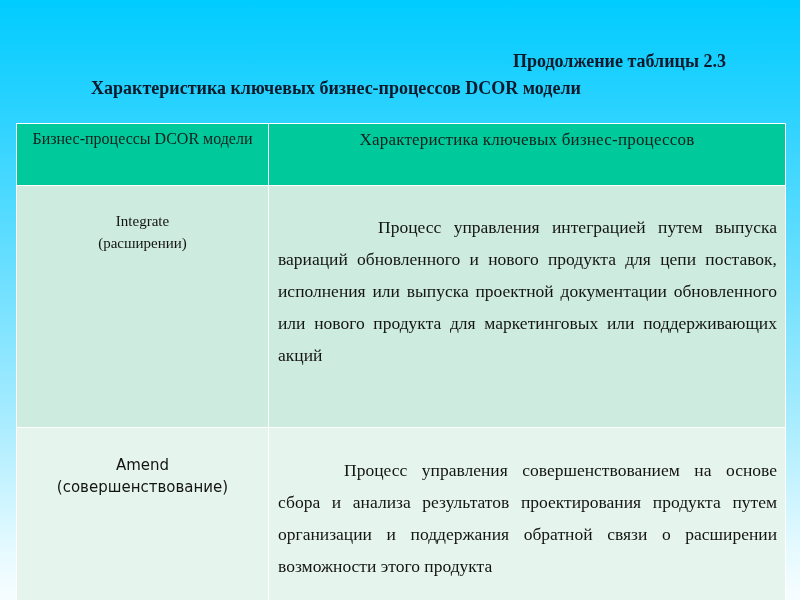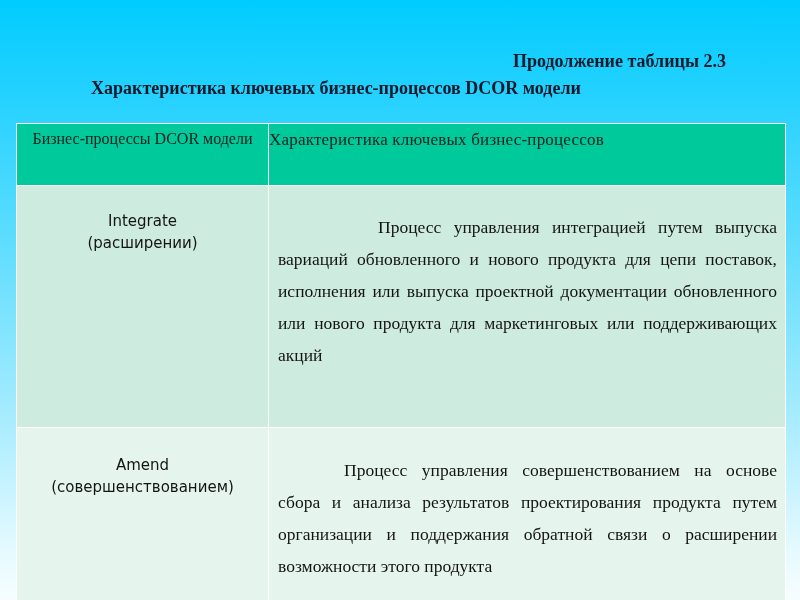--- a/index.html
+++ b/index.html
@@ -69,25 +69,25 @@
       font-family: "Liberation Serif", serif;
       font-weight: bold;
       font-size: 16px;
       line-height: 22px;
       text-align: center;
       padding-top: 4px !important;
     }
     .head-right {
       font-family: "Liberation Serif", serif;
       font-size: 17px;
-      text-align: left;
+      text-align: center;
       padding-top: 6px !important;
       letter-spacing: 0.2px;
     }
-    tr.row1 td { background: #cdebdf; height: 216px; }
+    tr.row1 td { background: #cdebdf; height: 216px; font-family: Liberation Serif, serif; }
     tr.row2 td { background: #e5f5ee; height: 193px; }
     .proc-name {
       font-family: "DejaVu Sans", sans-serif;
       font-size: 15px;
       line-height: 22px;
       text-align: center;
       color: #141414;
       padding-top: 24px !important;
     }
     .proc-name span { display: block; }
@@ -126,20 +126,20 @@
       <span>Integrate</span>
       <span>(расширении)</span>
     </td>
     <td class="proc-desc">
       <span class="indent" style="width:100px"></span><span>Процесс управления интеграцией путем выпуска вариаций обновленного и нового продукта для цепи поставок, исполнения или выпуска проектной документации обновленного или нового продукта для маркетинговых или поддерживающих акций</span>
     </td>
   </tr>
   <tr class="row2">
     <td class="proc-name">
       <span>Amend</span>
-      <span>(совершенствованием)</span>
+      <span>(совершенствование)</span>
     </td>
     <td class="proc-desc">
       <span class="indent" style="width:66px"></span><span>Процесс управления совершенствованием на основе сбора и анализа результатов проектирования продукта путем организации и поддержания обратной связи о расширении возможности этого продукта</span>
     </td>
   </tr>
 </tbody>
   </table>
 
 </body></html>

